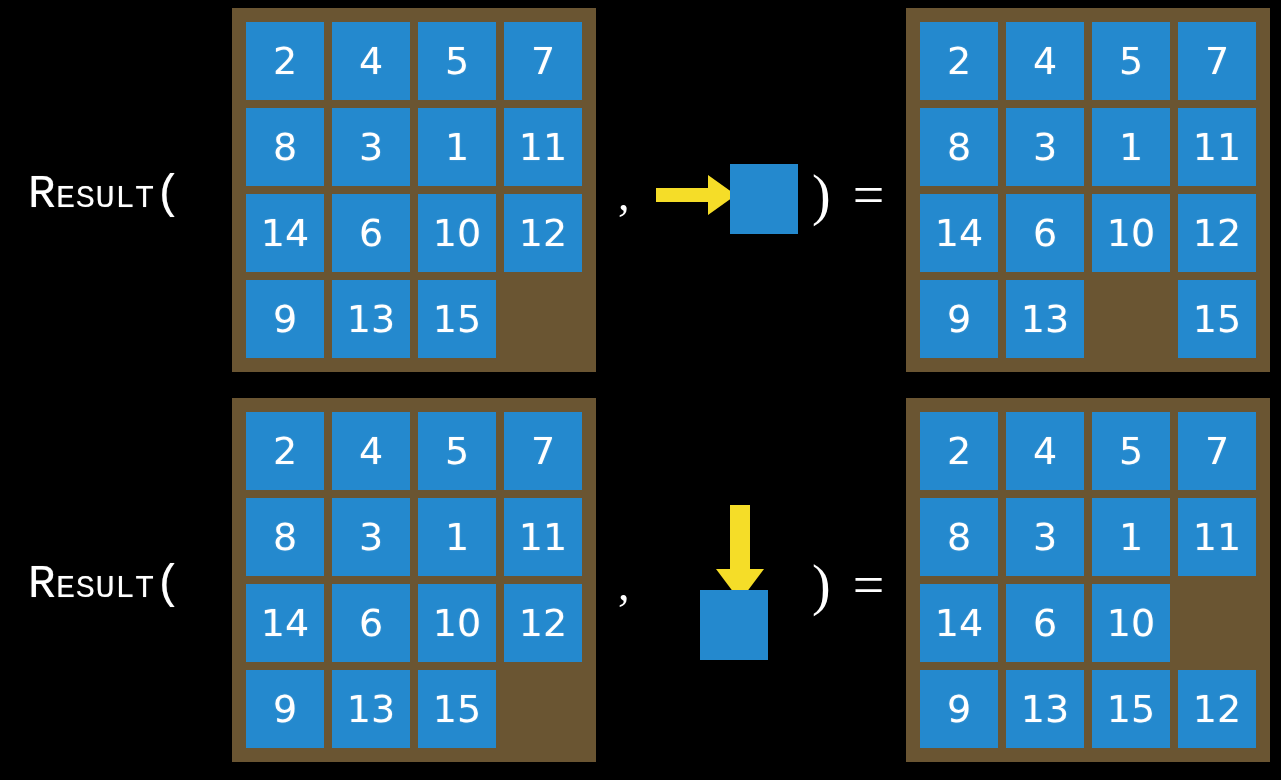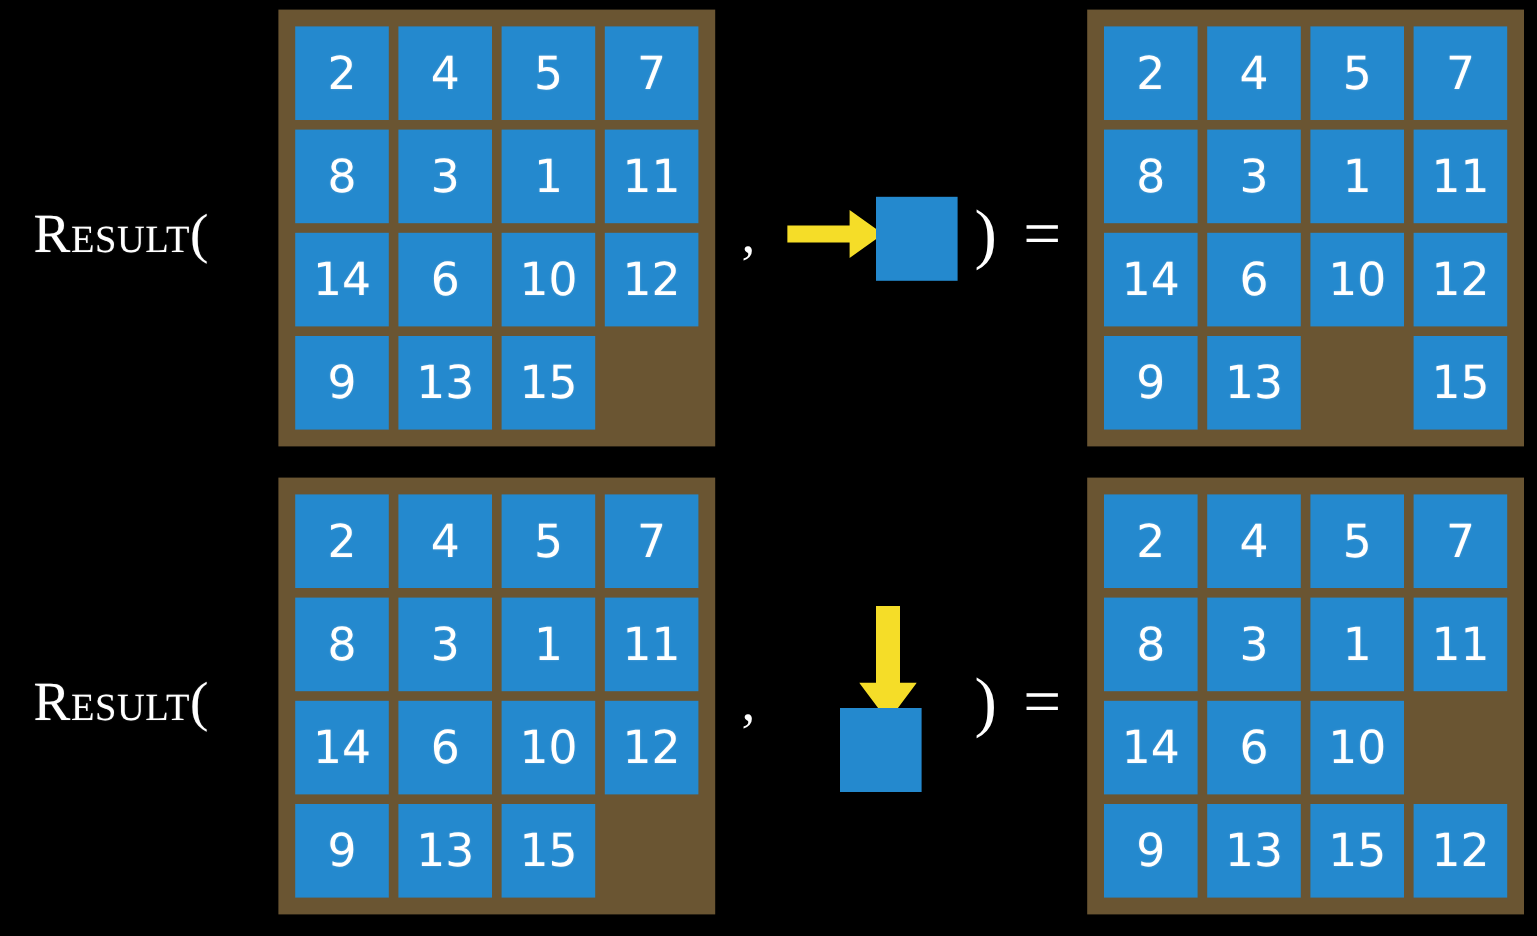--- a/index.html
+++ b/index.html
@@ -26,21 +26,21 @@
   .row-top    { top: 0px; }
   .row-bottom { top: 390px; }
 
   
   .result-label {
     position: absolute;
     left: 28px;
     top: 50%;
     transform: translateY(-50%);
     color: #ffffff;
-    font-family: Liberation Serif, serif;
+    font-family: Liberation Mono, monospace;
     font-size: 46px;
     line-height: 1;
     font-variant: small-caps;
     letter-spacing: 0.5px;
     white-space: nowrap;
     text-shadow: 0 0 1px rgba(255,255,255,0.35);
   }
 
   
   .comma {

